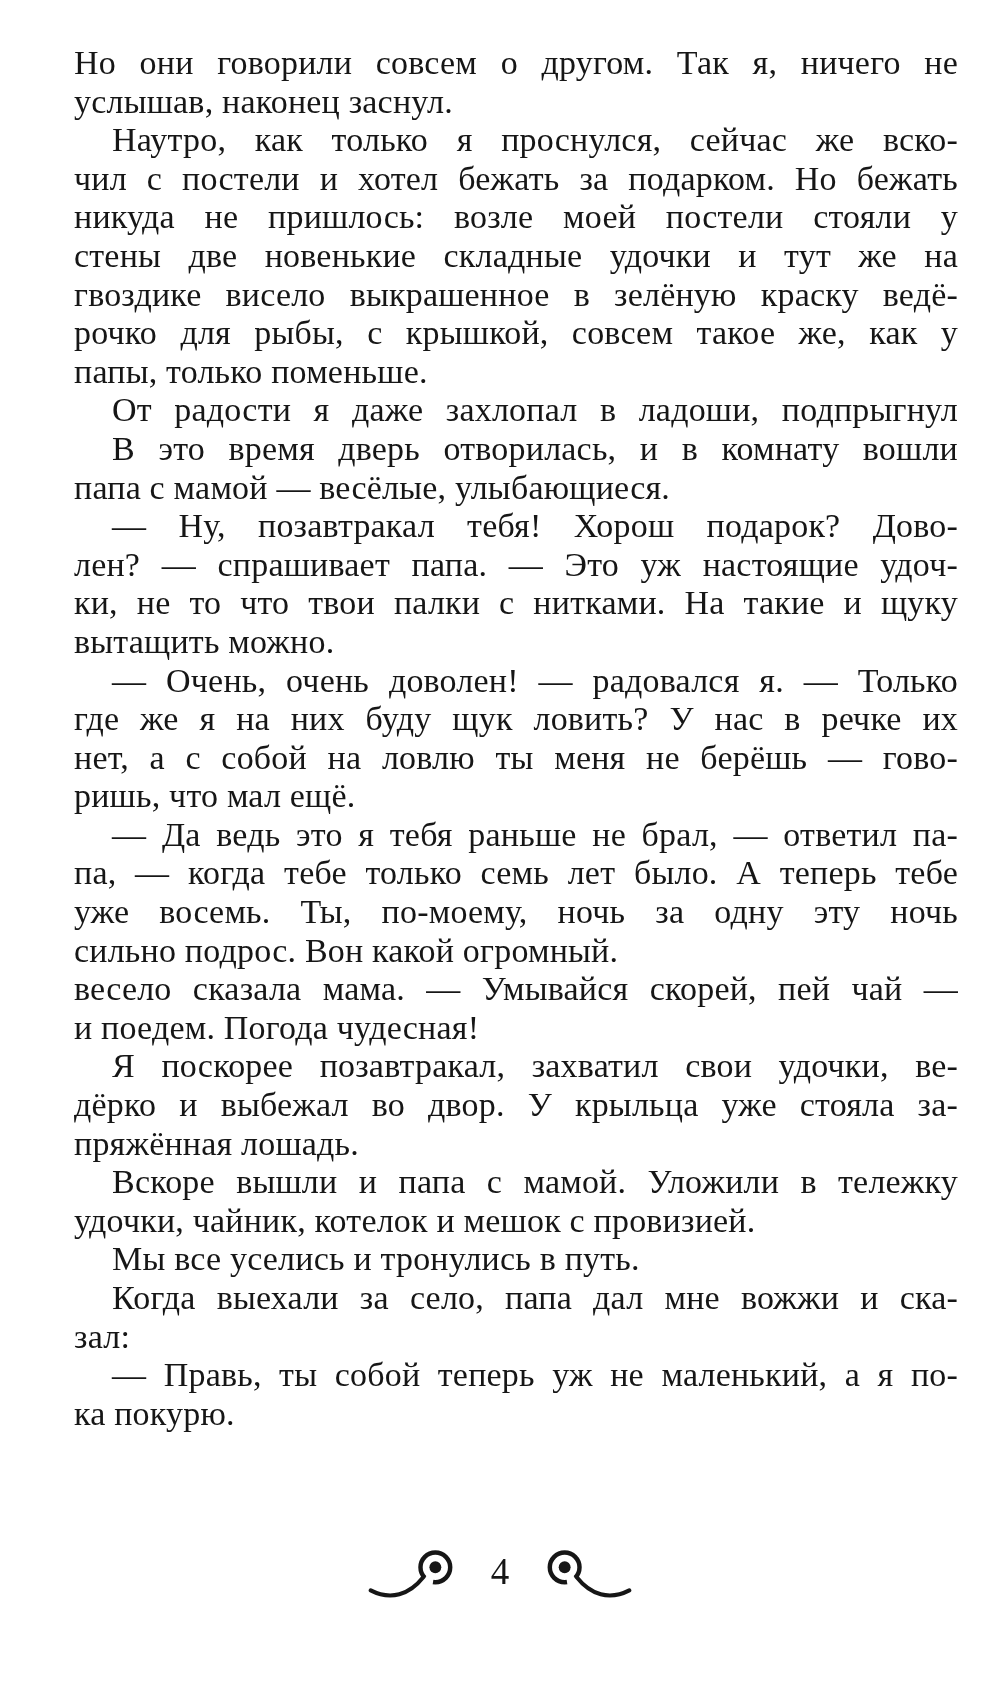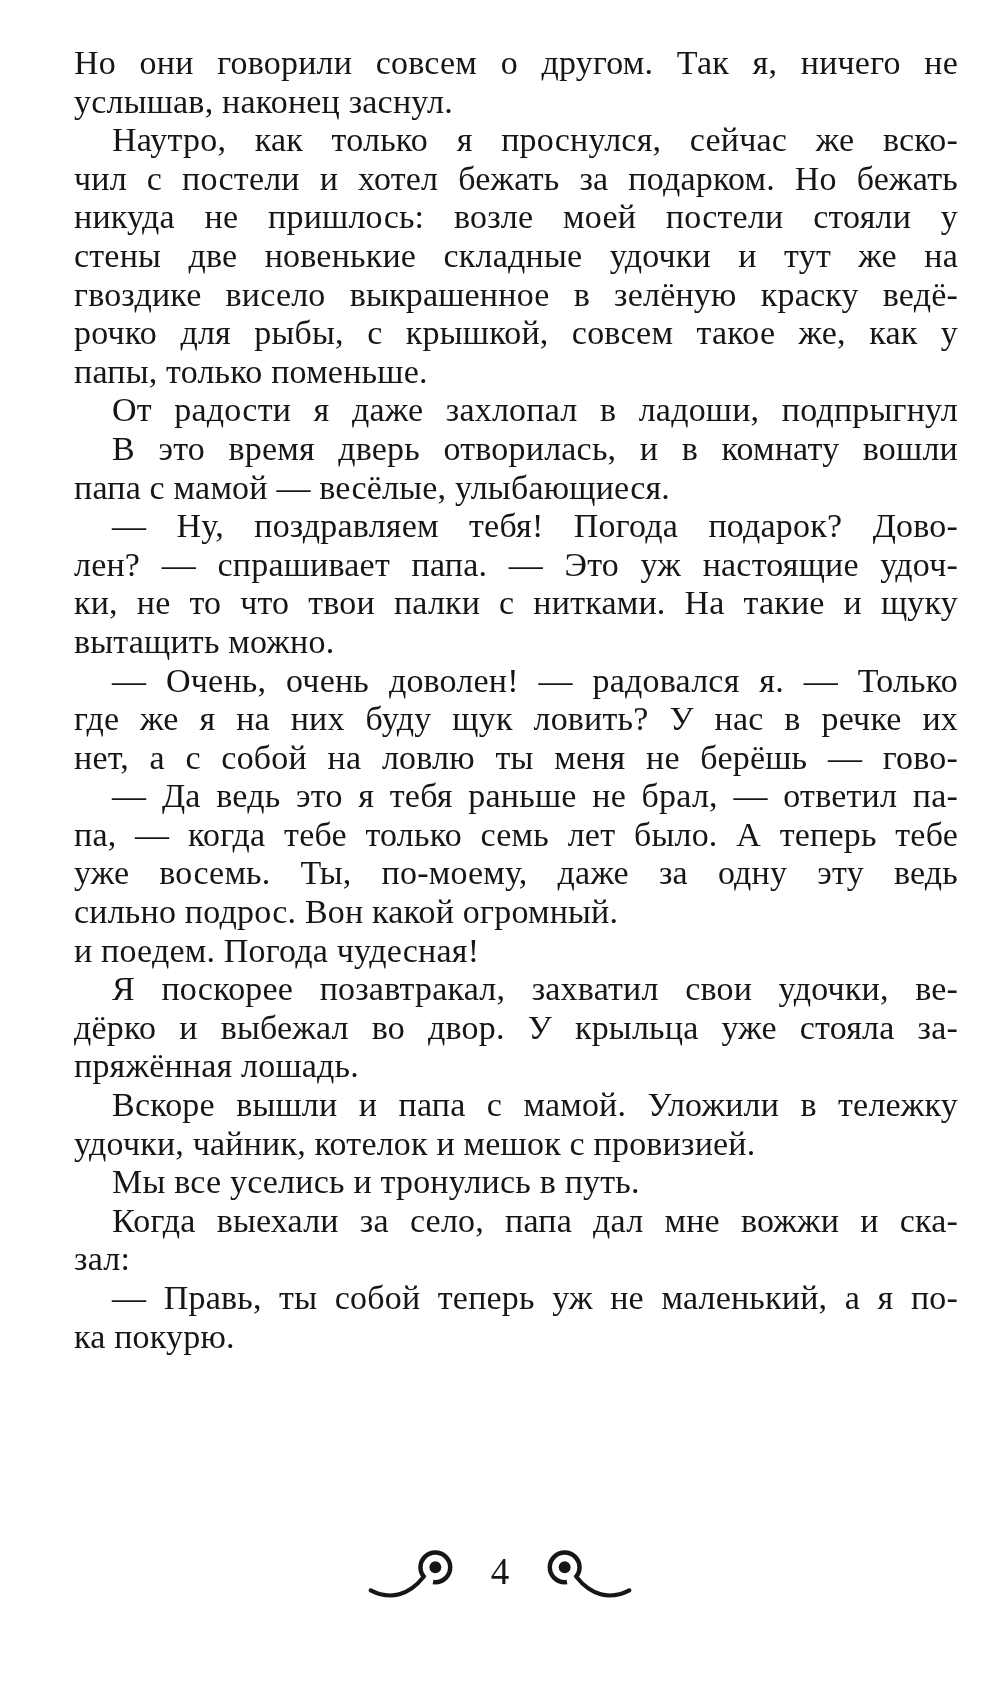--- a/index.html
+++ b/index.html
@@ -78,37 +78,39 @@
         <div class="line last">папы, только поменьше.</div>
       </div>
       <div class="para">
         <div class="line first">От радости я даже захлопал в ладоши, подпрыгнул</div>
       </div>
       <div class="para">
         <div class="line first">В это время дверь отворилась, и в комнату вошли</div>
         <div class="line last">папа с мамой — весёлые, улыбающиеся.</div>
       </div>
       <div class="para">
-        <div class="line first">— Ну, поздравляем тебя! Погода подарок? Дово-</div>
+        <div class="line first">— Ну, позавтракал тебя! Хорош подарок? Дово-</div>
         <div class="line">лен? — спрашивает папа. — Это уж настоящие удоч-</div>
         <div class="line">ки, не то что твои палки с нитками. На такие и щуку</div>
         <div class="line last">вытащить можно.</div>
       </div>
       <div class="para">
         <div class="line first">— Очень, очень доволен! — радовался я. — Только</div>
         <div class="line">где же я на них буду щук ловить? У нас в речке их</div>
         <div class="line">нет, а с собой на ловлю ты меня не берёшь — гово-</div>
+        <div class="line last">ришь, что мал ещё.</div>
       </div>
       <div class="para">
         <div class="line first">— Да ведь это я тебя раньше не брал, — ответил па-</div>
         <div class="line">па, — когда тебе только семь лет было. А теперь тебе</div>
-        <div class="line">уже восемь. Ты, по-моему, даже за одну эту ведь</div>
+        <div class="line">уже восемь. Ты, по-моему, ночь за одну эту ночь</div>
         <div class="line last">сильно подрос. Вон какой огромный.</div>
       </div>
       <div class="para">
+        <div class="line">весело сказала мама. — Умывайся скорей, пей чай —</div>
         <div class="line last">и поедем. Погода чудесная!</div>
       </div>
       <div class="para">
         <div class="line first">Я поскорее позавтракал, захватил свои удочки, ве-</div>
         <div class="line">дёрко и выбежал во двор. У крыльца уже стояла за-</div>
         <div class="line last">пряжённая лошадь.</div>
       </div>
       <div class="para">
         <div class="line first">Вскоре вышли и папа с мамой. Уложили в тележку</div>
         <div class="line last">удочки, чайник, котелок и мешок с провизией.</div>

